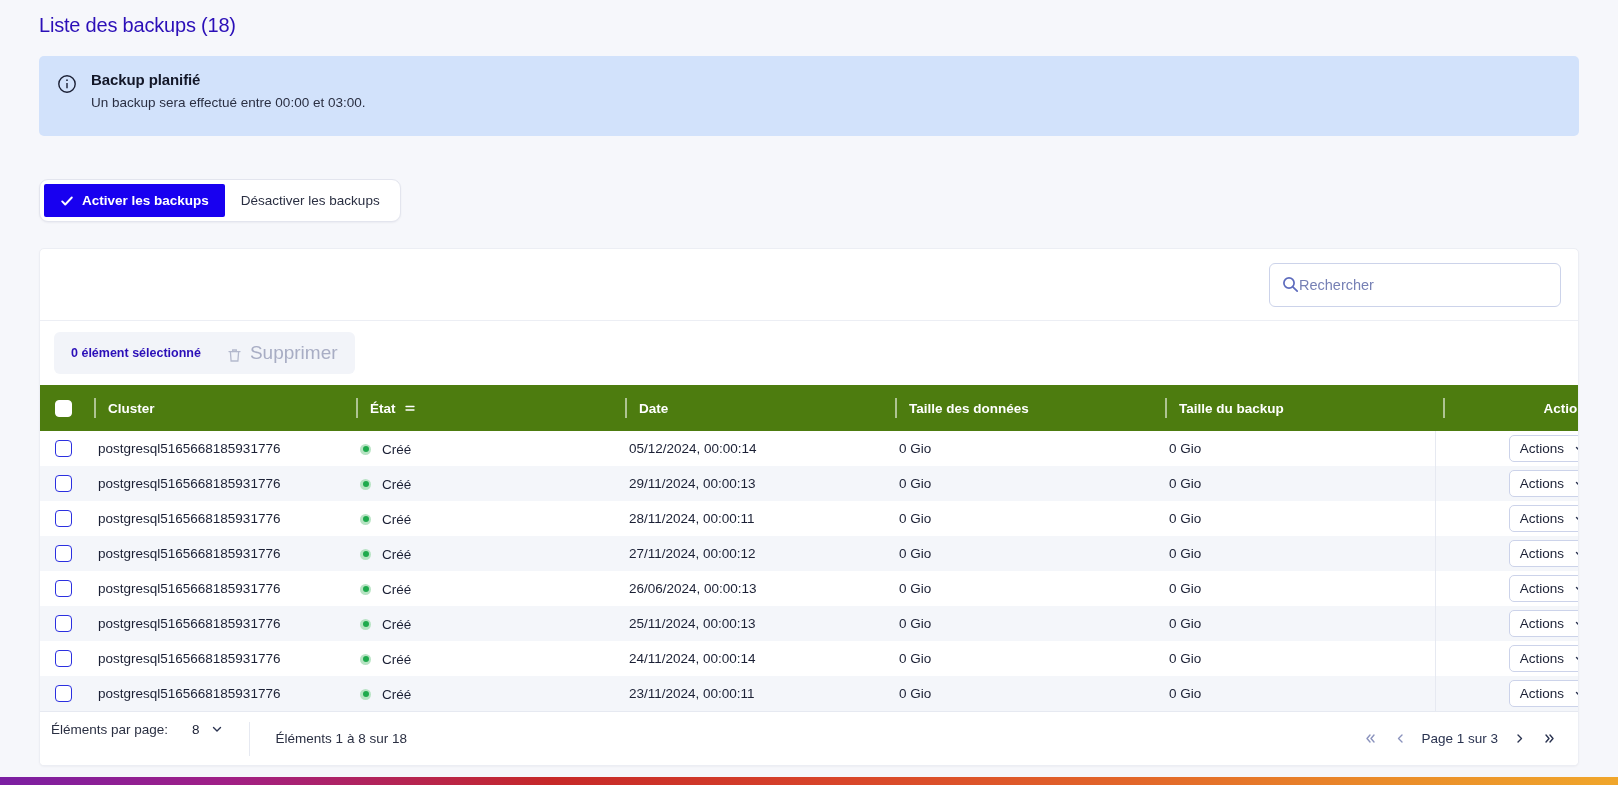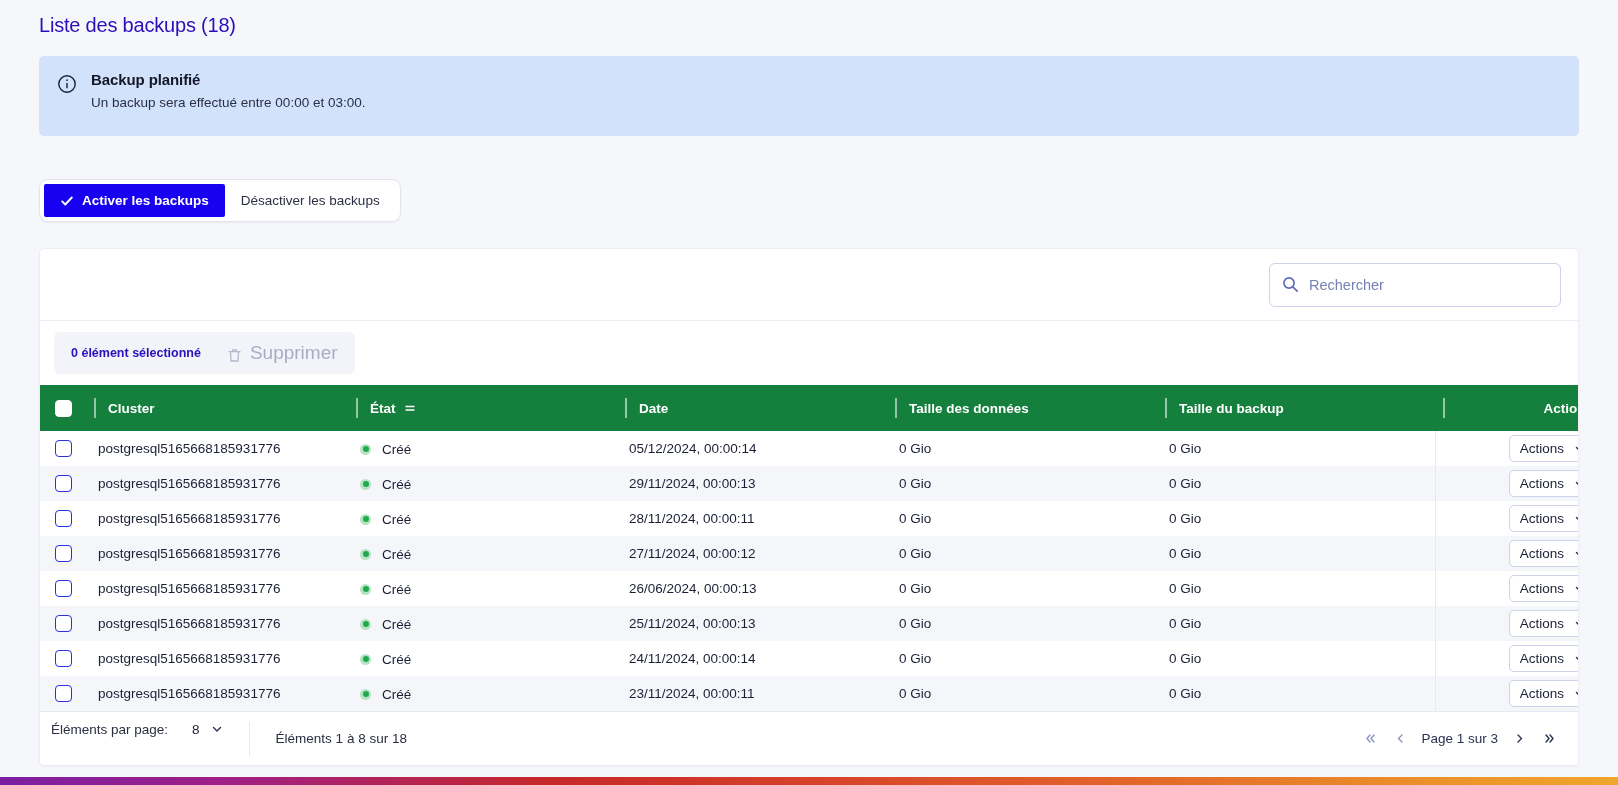--- a/index.html
+++ b/index.html
@@ -111,21 +111,20 @@
     padding-right: 17px;
   }
   .search-box {
     width: 292px;
     height: 44px;
     border: 1px solid #ccd3ea;
     border-radius: 6px;
     display: flex;
     align-items: center;
     padding: 0 12px;
-    gap: 10px;
     background: #fff;
   }
   .search-icon { width: 17px; height: 17px; color: #5d6bbd; flex: 0 0 17px; }
   .search-input {
     border: none;
     outline: none;
     font-family: inherit;
     font-size: 14.5px;
     color: #2a2f42;
     width: 100%;
@@ -166,21 +165,21 @@
     font-family: inherit;
     cursor: default;
   }
   .trash-icon { width: 15px; height: 15px; color: #b4b9cd; }
 
   
   .table-scroll { position: relative; }
   table { width: 100%; border-collapse: collapse; table-layout: fixed; }
 
   thead th {
-    background: #15803d;
+    background: #4d7c0f;
     color: #ffffff;
     height: 46px;
     font-size: 13.5px;
     font-weight: bold;
     text-align: left;
     padding: 8px;
     vertical-align: middle;
     white-space: nowrap;
   }
   .th-inner {

